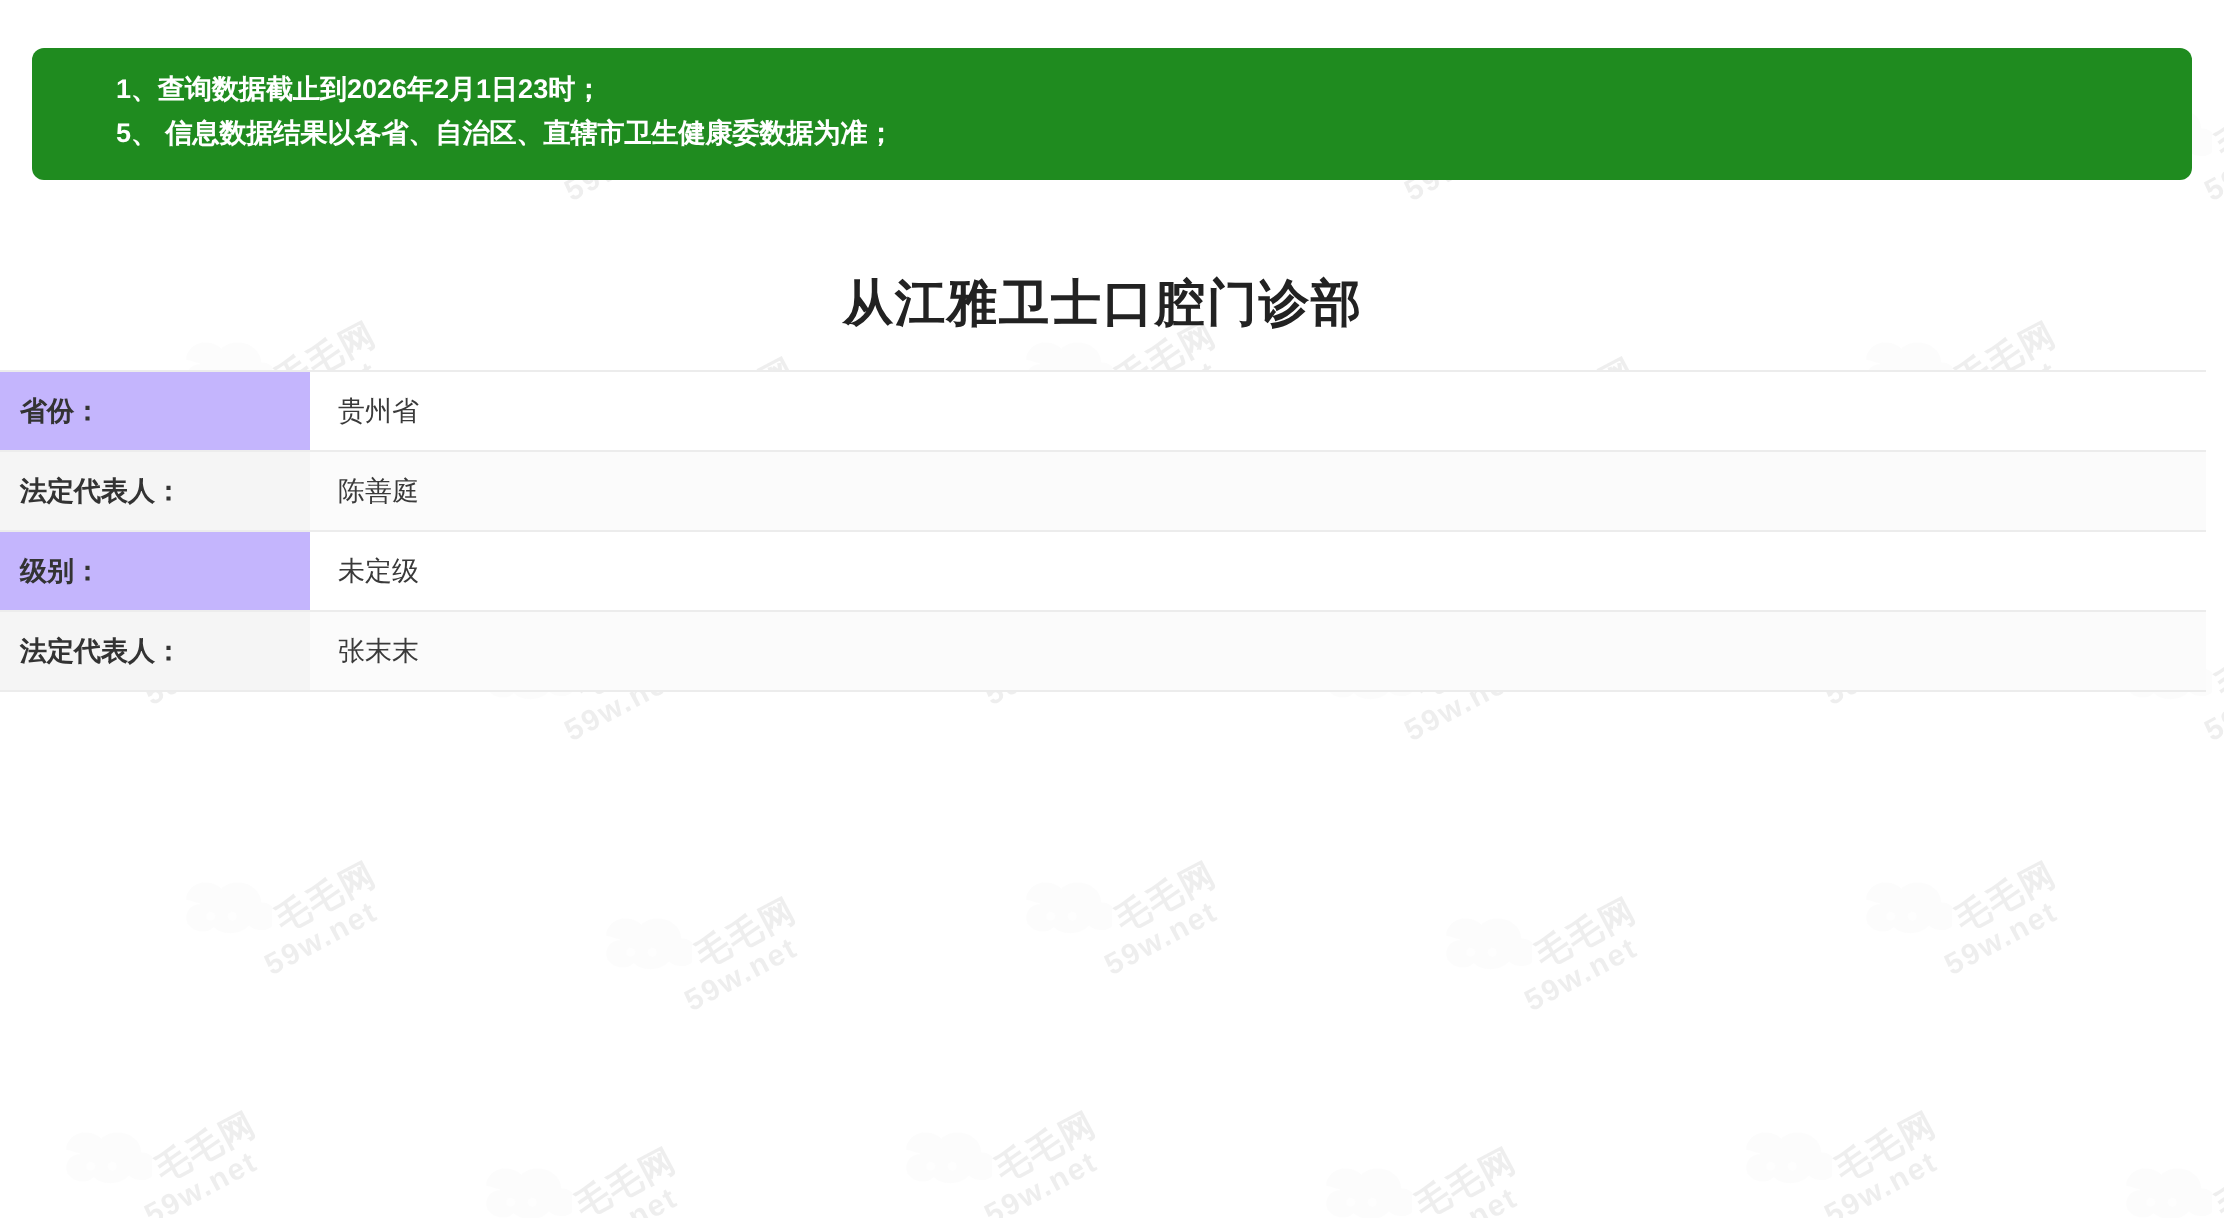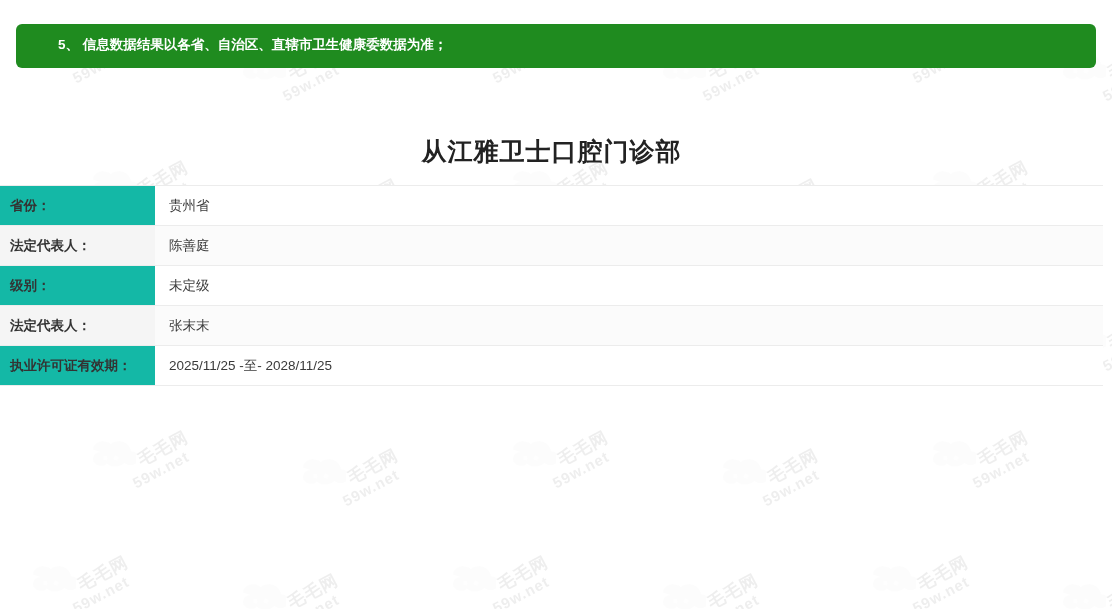--- a/index.html
+++ b/index.html
@@ -96,39 +96,40 @@
     height: 39px;
     vertical-align: middle;
     font-size: 13.5px;
     color: #333333;
   }
   td.label {
     width: 155px;
     padding-left: 10px;
     font-weight: bold;
     color: #333333;
-    background: #14b8a6;
+    background: #c4b5fd;
     box-sizing: border-box;
   }
   td.value {
     padding-left: 14px;
     color: #3a3a3a;
     background: #ffffff;
   }
   .info-table tr:nth-child(even) td.value {
     background: #fbfbfb;
   }
   .info-table tr:nth-child(even) td.label {
     background: #f5f5f5;
   }
 </style>
 </head>
 <body>
 
 <div class="notice">
+  <div class="notice-line">1、查询数据截止到2026年2月1日23时；</div>
   <div class="notice-line">5、 信息数据结果以各省、自治区、直辖市卫生健康委数据为准；</div>
 </div>
 
 <div class="title">从江雅卫士口腔门诊部</div>
 
 <table class="info-table">
   <tbody>
     <tr>
       <td class="label">省份：</td>
       <td class="value">贵州省</td>
@@ -138,24 +139,20 @@
       <td class="value">陈善庭</td>
     </tr>
     <tr>
       <td class="label">级别：</td>
       <td class="value">未定级</td>
     </tr>
     <tr>
       <td class="label">法定代表人：</td>
       <td class="value">张末末</td>
     </tr>
-    <tr>
-      <td class="label">执业许可证有效期：</td>
-      <td class="value">2025/11/25 -至- 2028/11/25</td>
-    </tr>
   </tbody>
 </table>
 
 <div class="watermark-layer" id="wm-layer">
     <svg viewBox="0 0 60 44" class="wm-sheep" style="left: 30px; top: 30px;">
       <path d="M14 22c-6 0-10 4-10 9s5 9 11 9c3 0 5-1 7-3 3 3 7 4 11 4 5 0 9-2 12-5 2 2 5 3 8 3 6 0 10-4 10-9s-4-9-10-9c0-7-7-13-15-13-4 0-8 1-11 4-3-3-7-4-11-4-6 0-12 5-12 11z" fill="rgba(120,120,120,0.18)"></path>
       <circle cx="20" cy="30" r="3" fill="rgba(255,255,255,0.5)"></circle>
       <circle cx="34" cy="30" r="3" fill="rgba(255,255,255,0.5)"></circle>
     </svg>
     <div class="wm" style="left: 76px; top: 32px;">毛毛网</div>

